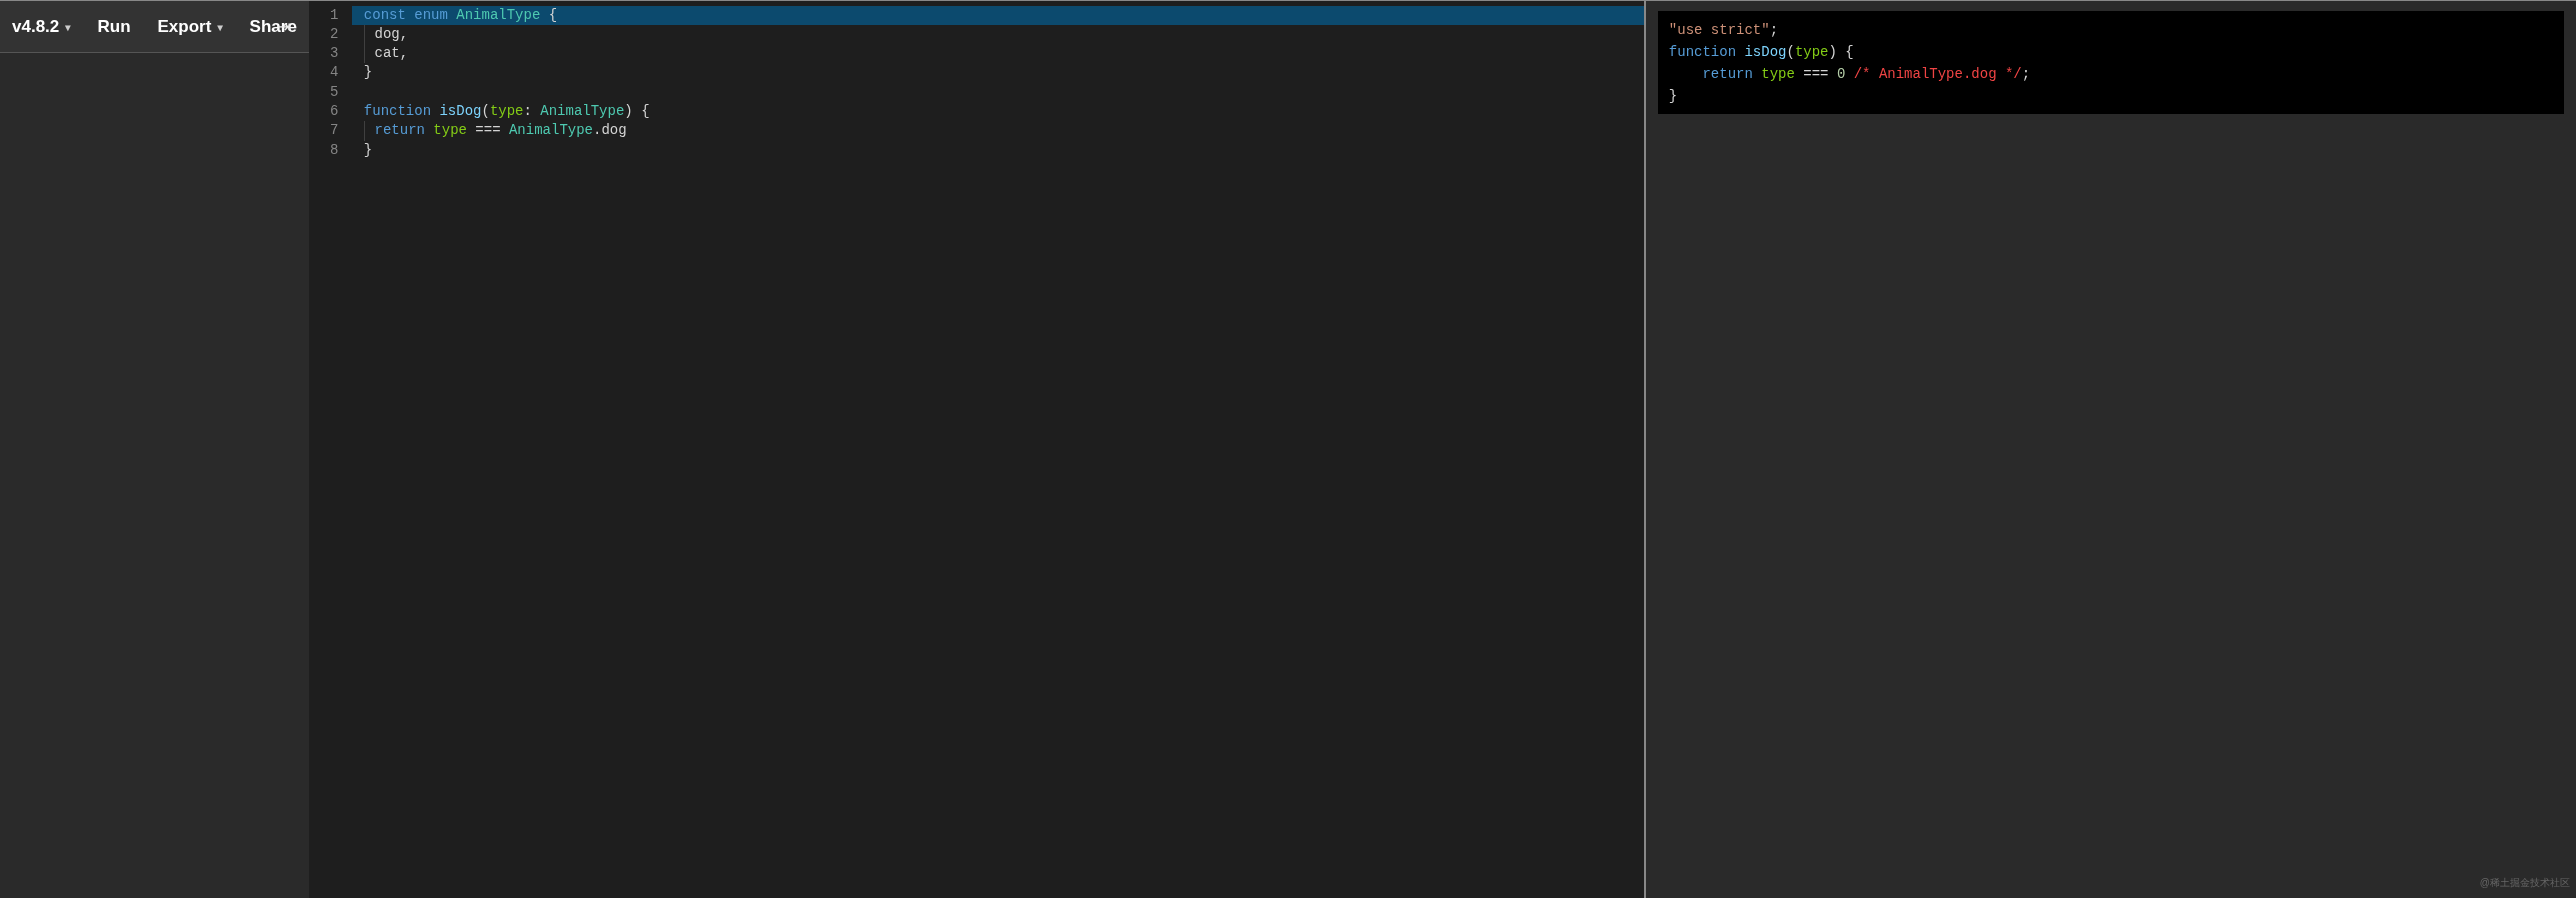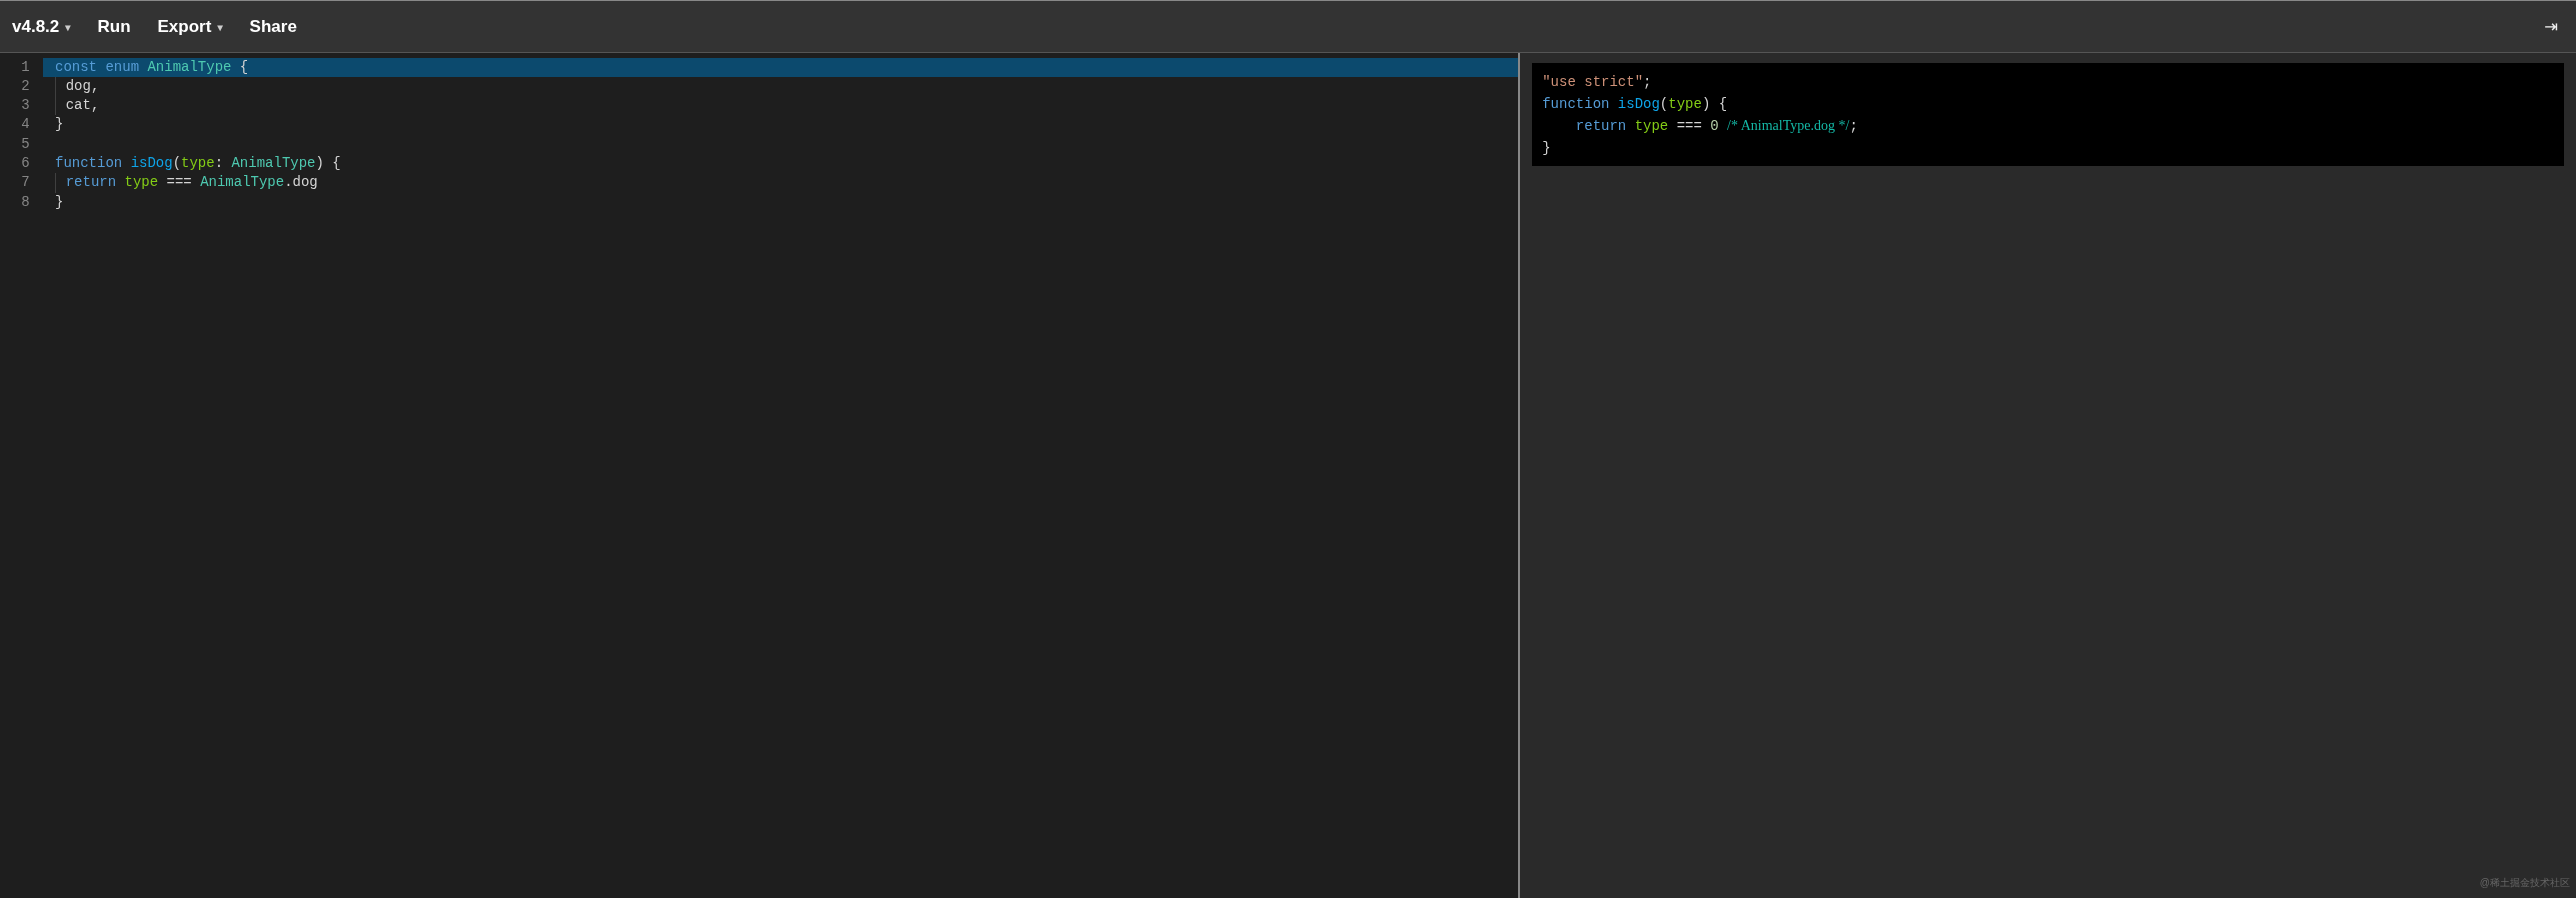--- a/index.html
+++ b/index.html
@@ -5,21 +5,21 @@
   * { box-sizing: border-box; margin: 0; padding: 0; }
   html, body {
     width: 100%; height: 100%;
     background: #2a2a2a;
     font-family: "Segoe UI", Arial, sans-serif;
     color: #ddd;
     overflow: hidden;
   }
   .app {
     display: flex;
-    flex-direction: column;
+    flex-direction: row;
     width: 100%;
     height: 100%;
     border-top: 1.5px solid #888;
   }
   .toolbar {
     height: 52px;
     background: #333333;
     display: flex;
     align-items: center;
     padding: 0 12px;
@@ -100,25 +100,25 @@
     background: #000;
     padding: 7.4px 10.4px;
     font-family: Consolas, "Courier New", monospace;
     font-size: 14px;
     line-height: 22px;
     white-space: pre;
   }
   .tk-kw   { color: #569cd6; }
   .tk-type { color: #4ec9b0; }
   .tk-var  { color: #84cc16; }
-  .tk-fn   { color: #0ea5e9; text-align: right; }
+  .tk-fn   { color: #7dd3fc; text-align: right; }
   .tk-pun  { color: #d4d4d4; }
   .tk-str  { color: #ce9178; }
   .tk-num  { color: #b5cea8; }
-  .tk-cmt  { color: #14b8a6; font-family: Liberation Serif, serif; }
+  .tk-cmt  { color: #ef4444; }
   .tk-plain{ color: #d4d4d4; }
   .watermark {
     position: absolute;
     right: 6px;
     bottom: 8px;
     font-size: 10px;
     color: #666;
   }
 </style>
 </head>

